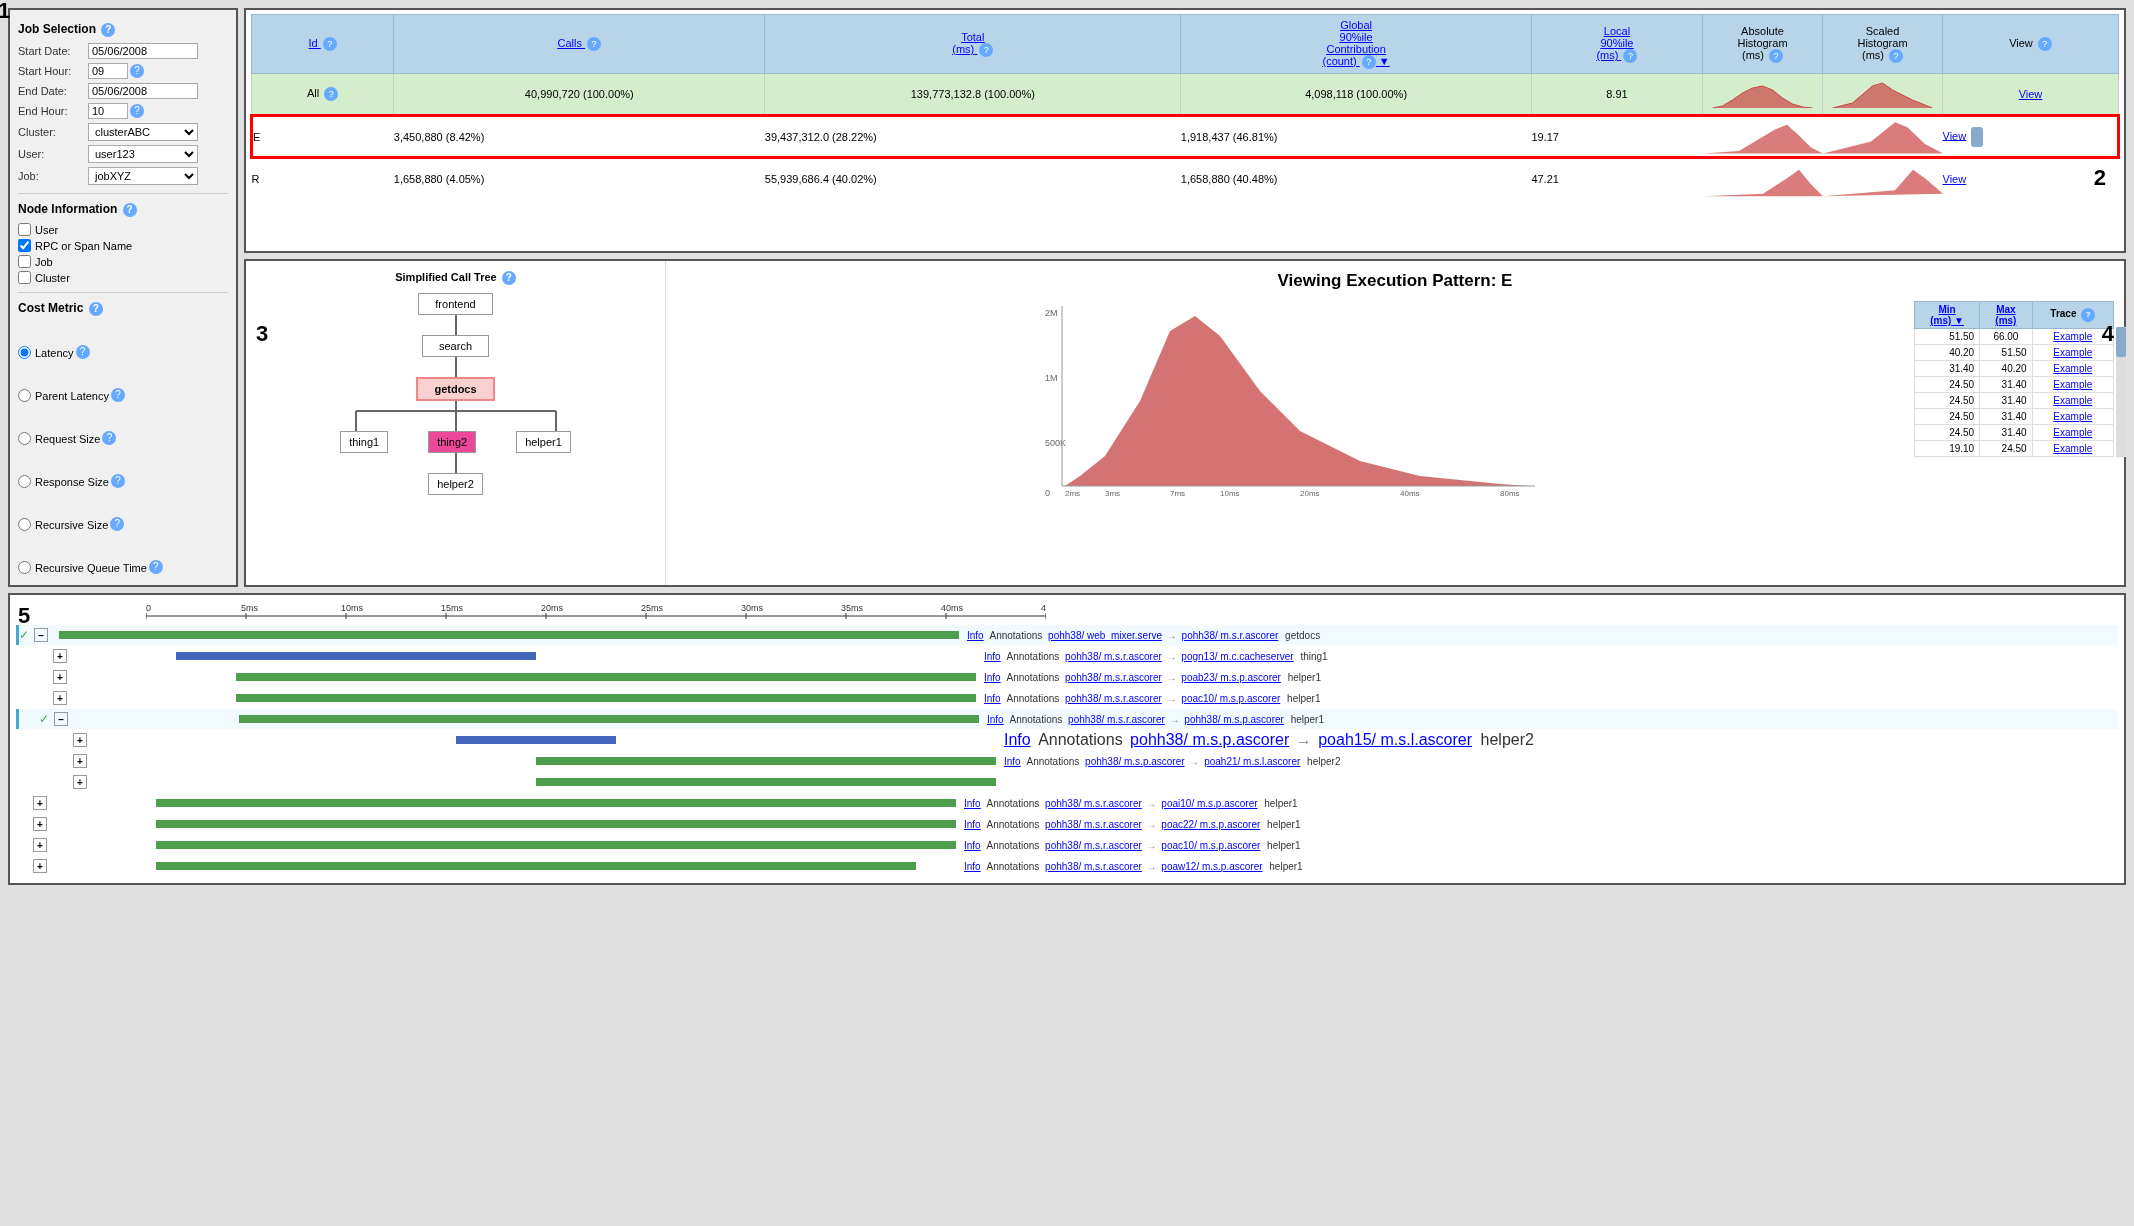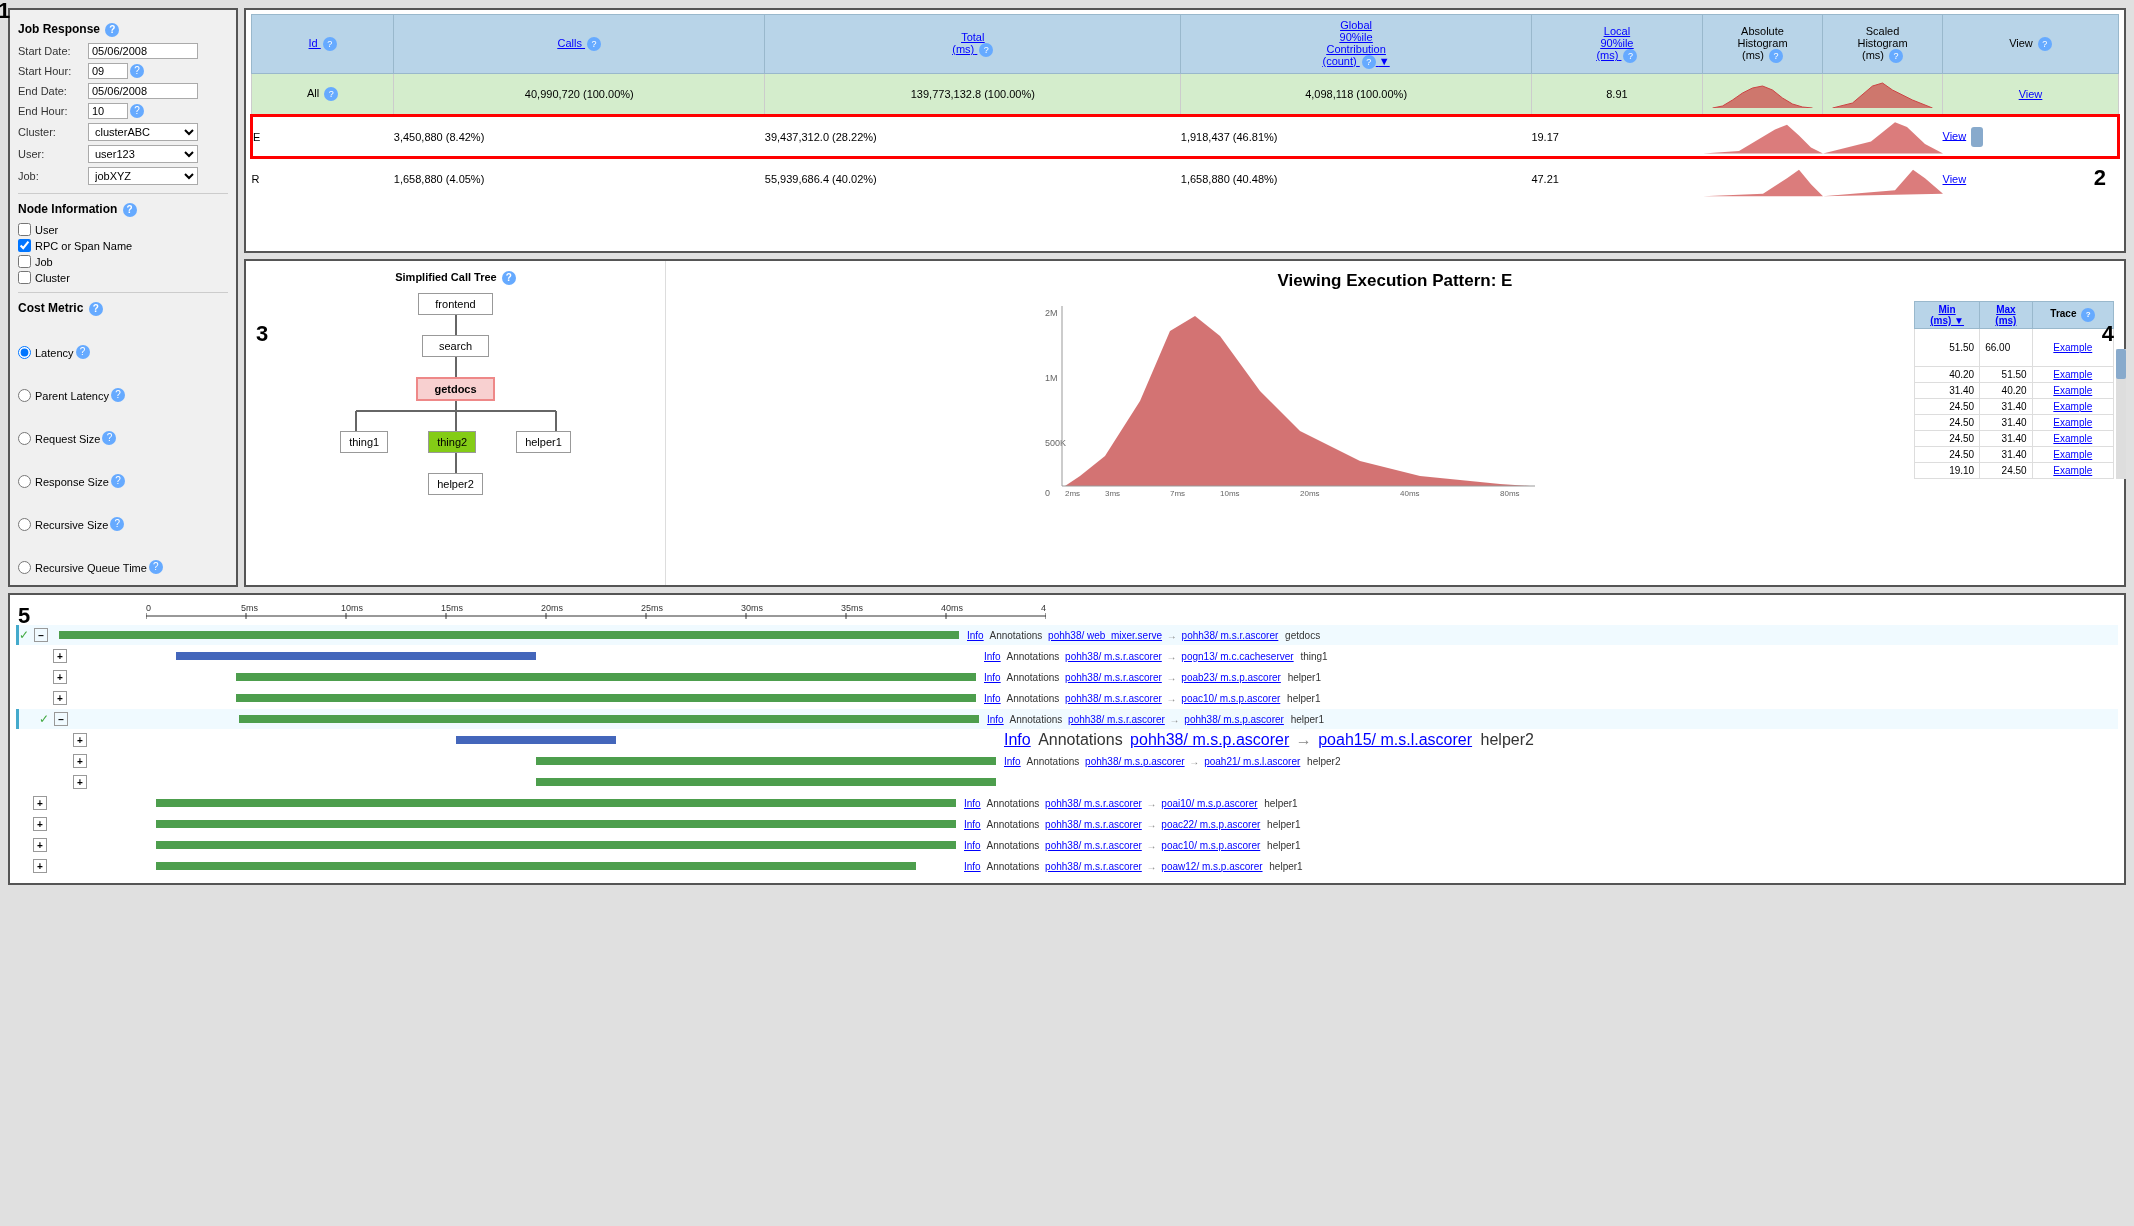--- a/index.html
+++ b/index.html
@@ -170,21 +170,21 @@
   </style>
 </head>
 <body>
 
 <div class="main-container">
 
   <div class="panel-left">
     <div style="font-size:22px;font-weight:bold;position:absolute;left:-2px;top:-2px;">1</div>
 
     <div class="section-title" style="margin-top:4px;">
-      <span>Job Response</span>
+      <span>Job Selection</span>
       <span class="help-icon">?</span>
     </div>
 
     <div class="form-row">
       <span class="form-label">Start Date:</span>
       <input class="form-input" type="text" value="05/06/2008" style="">
     </div>
     <div class="form-row">
       <span class="form-label">Start Hour:</span>
       <input class="form-input" type="text" value="09" style="width: 40px;">
@@ -393,21 +393,21 @@
             <line x1="60" y1="10" x2="60" y2="30" stroke="#666" stroke-width="2"></line>
 
             <line x1="160" y1="10" x2="160" y2="30" stroke="#666" stroke-width="2"></line>
 
             <line x1="260" y1="10" x2="260" y2="30" stroke="#666" stroke-width="2"></line>
           </svg>
         </div>
 
         <div style="display:flex;gap:40px;justify-content:center;width:320px;">
           <div style="border:1px solid #999;padding:4px 8px;background:white;font-size:11px;">thing1</div>
-          <div style="border:1px solid #999;padding:4px 8px;background:#84cc16;font-size:11px;">thing2</div>
+          <div style="border:1px solid #999;padding:4px 8px;background:#ec4899;font-size:11px;">thing2</div>
           <div style="border:1px solid #999;padding:4px 8px;background:white;font-size:11px;">helper1</div>
         </div>
 
         <div style="position:relative;width:320px;height:20px;">
           <svg width="320" height="20">
             <line x1="160" y1="0" x2="160" y2="20" stroke="#666" stroke-width="2"></line>
           </svg>
         </div>
 
         <div style="border:1px solid #999;padding:4px 8px;background:white;font-size:11px;margin-left:0;">helper2</div>
@@ -450,21 +450,21 @@
             <thead>
               <tr style="background:#b8d4e8;">
                 <th style="padding:2px 5px;border:1px solid #99b8cc;color:#00f;text-decoration:underline;cursor:pointer;">Min<br>(ms) ▼</th>
                 <th style="padding:2px 5px;border:1px solid #99b8cc;color:#00f;text-decoration:underline;cursor:pointer;">Max<br>(ms)</th>
                 <th style="padding:2px 5px;border:1px solid #99b8cc;">Trace <span class="help-icon" style="font-size:8px;">?</span></th>
               </tr>
             </thead>
             <tbody id="exec-table-body">
             <tr>
     <td style="padding:2px 5px;border:1px solid #ddd;text-align:right;">51.50</td>
-    <td style="padding:13px 5px;border:1px solid #ddd;text-align:left;">66.00</td>
+    <td style="padding:2px 5px;border:1px solid #ddd;text-align:center;">66.00</td>
     <td style="padding:2px 5px;border:1px solid #ddd;text-align:center;color:#00f;text-decoration:underline;cursor:pointer;">Example</td>
   </tr>
                 <tr>
     <td style="padding:2px 5px;border:1px solid #ddd;text-align:right;">40.20</td>
     <td style="padding:2px 5px;border:1px solid #ddd;text-align:right;">51.50</td>
     <td style="padding:2px 5px;border:1px solid #ddd;text-align:center;color:#00f;text-decoration:underline;cursor:pointer;">Example</td>
   </tr>
                 <tr>
     <td style="padding:2px 5px;border:1px solid #ddd;text-align:right;">31.40</td>
     <td style="padding:2px 5px;border:1px solid #ddd;text-align:right;">40.20</td>

